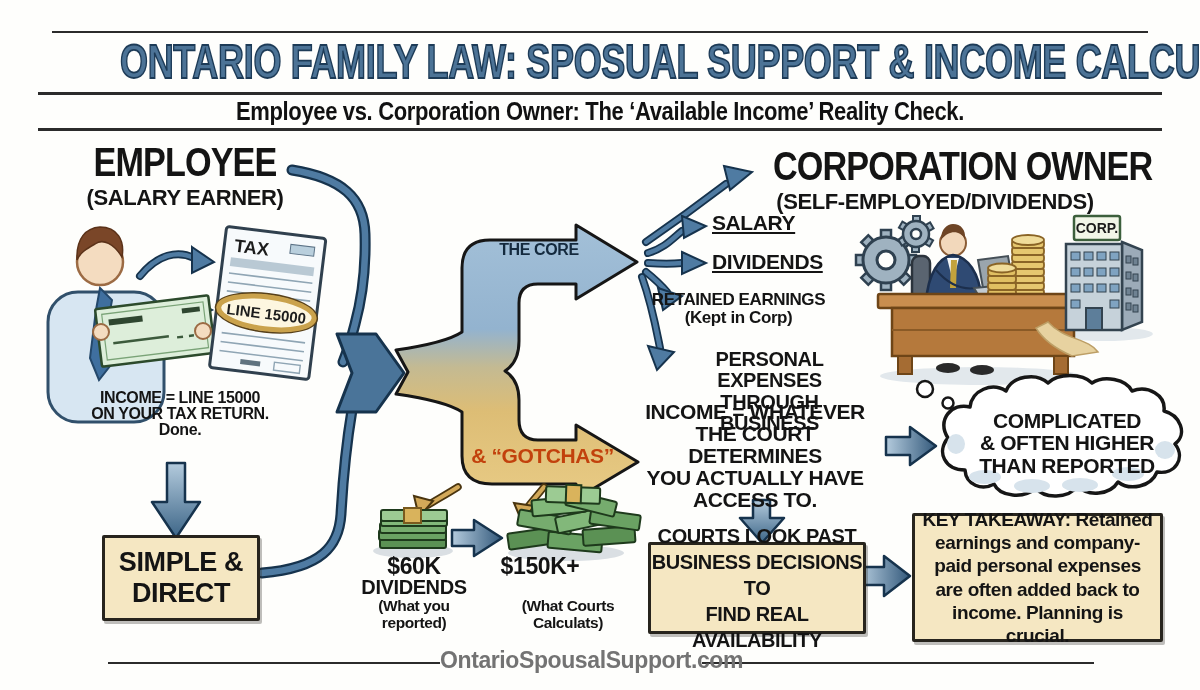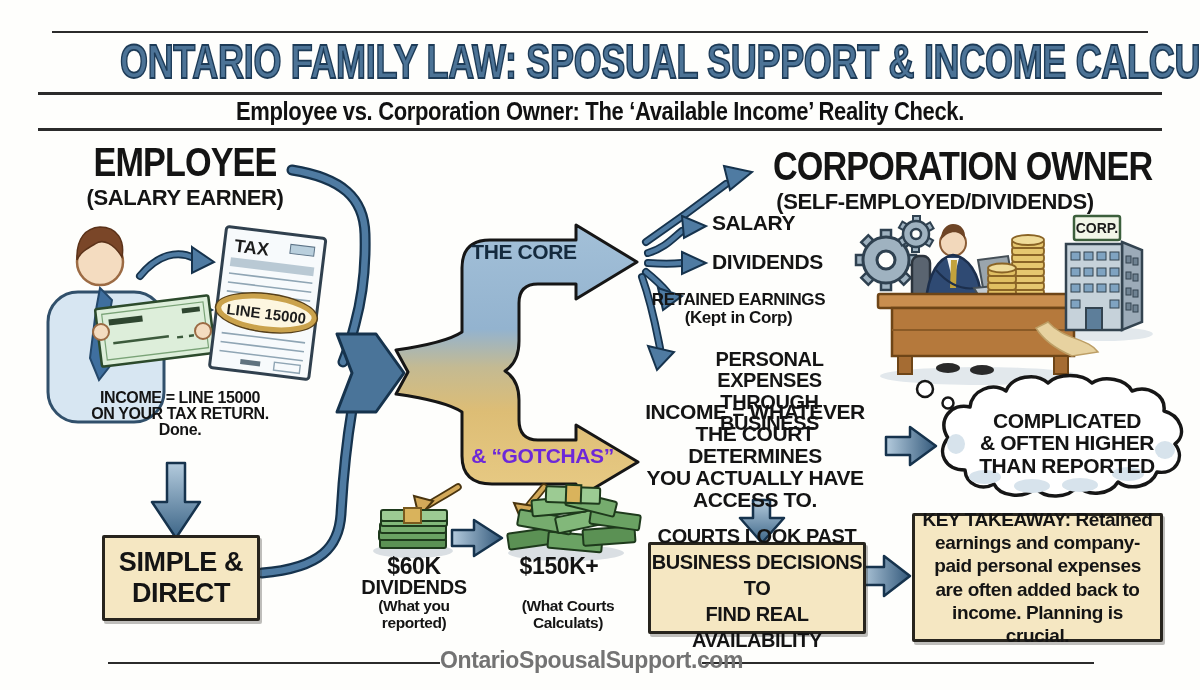--- a/index.html
+++ b/index.html
@@ -1,21 +1,21 @@
 <!DOCTYPE html>
 <html><head>
 <meta charset="utf-8">
 <style>
   html,body{margin:0;padding:0;background:#ffffff;}
   #canvas{position:relative;width:1200px;height:690px;background:#fefefc;overflow:hidden;
           font-family:"Liberation Sans","DejaVu Sans",sans-serif;}
   .hline{position:absolute;background:#2b2b2b;}
   .lbl{position:absolute;font-weight:700;color:#141414;text-align:center;
        white-space:pre-line;line-height:1.07;letter-spacing:-0.4px;}
-  .lbl.left{text-align:left;}
+  .lbl.left{text-align:left;text-decoration:underline;}
   .cond{transform-origin:center center;white-space:nowrap;}
   .title{color:#4c7396;-webkit-text-stroke:1.7px #1d3b57;font-size:45px;
          transform:scale(0.80,1.05);}
   .subtitle{color:#111;font-size:25px;transform:scale(0.88,1);}
   .h1{font-size:38px;transform:scale(0.9,1.08);letter-spacing:-1px;}
   .box{position:absolute;background:#f5e7c2;border:3px solid #27241d;border-radius:2px;
        box-shadow:2px 3px 0 rgba(45,42,35,.3);display:flex;align-items:center;justify-content:center;}
   .box .lbl{position:static;}
   svg text{font-family:"Liberation Sans","DejaVu Sans",sans-serif;font-weight:700;fill:#1c1c1c;}
 </style>
@@ -305,22 +305,22 @@
 
   <div class="lbl" style="left:45px;top:390px;width:270px;font-size:16px;line-height:1.0">INCOME = LINE 15000
 ON YOUR TAX RETURN.
 Done.</div>
 
   <div class="box" style="left:102px;top:535px;width:152px;height:80px">
     <div class="lbl" style="font-size:27px;line-height:1.15">SIMPLE &amp;
 DIRECT</div>
   </div>
 
-  <div class="lbl" style="left:459px;top:241px;width:130px;font-size:21px;color:#142a3e">THE CORE</div>
-  <div class="lbl" style="left:460px;top:445px;width:165px;font-size:21px;color:#6d28d9">&amp; “GOTCHAS”</div>
+  <div class="lbl" style="left:474px;top:241px;width:130px;font-size:16px;color:#142a3e">THE CORE</div>
+  <div class="lbl" style="left:460px;top:445px;width:165px;font-size:21px;color:#c2410c">&amp; “GOTCHAS”</div>
 
   <div class="lbl cond h1" style="left:755px;top:146px;width:360px">CORPORATION OWNER</div>
   <div class="lbl" style="left:755px;top:190px;width:360px;font-size:22px">(SELF-EMPLOYED/DIVIDENDS)</div>
 
   <div class="lbl left" style="left:712px;top:212px;font-size:21px">SALARY</div>
   <div class="lbl left" style="left:712px;top:251px;font-size:21px">DIVIDENDS</div>
   <div class="lbl" style="left:641px;top:291px;width:195px;font-size:17px">RETAINED EARNINGS
 (Kept in Corp)</div>
   <div class="lbl" style="left:672px;top:349px;width:195px;font-size:20px">PERSONAL EXPENSES
 THROUGH BUSINESS</div>
@@ -342,21 +342,21 @@
 
   <div class="box" style="left:912px;top:513px;width:245px;height:123px">
     <div class="lbl" style="font-size:19px;line-height:1.22;padding:0 6px">KEY TAKEAWAY: Retained earnings and company-paid personal expenses are often added back to income. Planning is crucial.</div>
   </div>
 
   <div class="lbl" style="left:368px;top:554px;width:92px;font-size:23px">$60K</div>
   <div class="lbl" style="left:352px;top:577px;width:124px;font-size:20px">DIVIDENDS</div>
   <div class="lbl" style="left:362px;top:598px;width:104px;font-size:15.5px">(What you
 reported)</div>
 
-  <div class="lbl" style="left:499px;top:554px;width:120px;font-size:23px">$150K+</div>
+  <div class="lbl" style="left:480px;top:554px;width:120px;font-size:23px">$150K+</div>
   <div class="lbl" style="left:496px;top:598px;width:144px;font-size:15.5px">(What Courts
 Calculats)</div>
 
   <div class="hline" style="left:108px;top:662px;width:332px;height:2px"></div>
   <div class="hline" style="left:702px;top:662px;width:392px;height:2px"></div>
   <div class="lbl" style="left:440px;top:648px;width:260px;font-size:23px;color:#737373">OntarioSpousalSupport.com</div>
 
 </div>
 
 </body></html>

